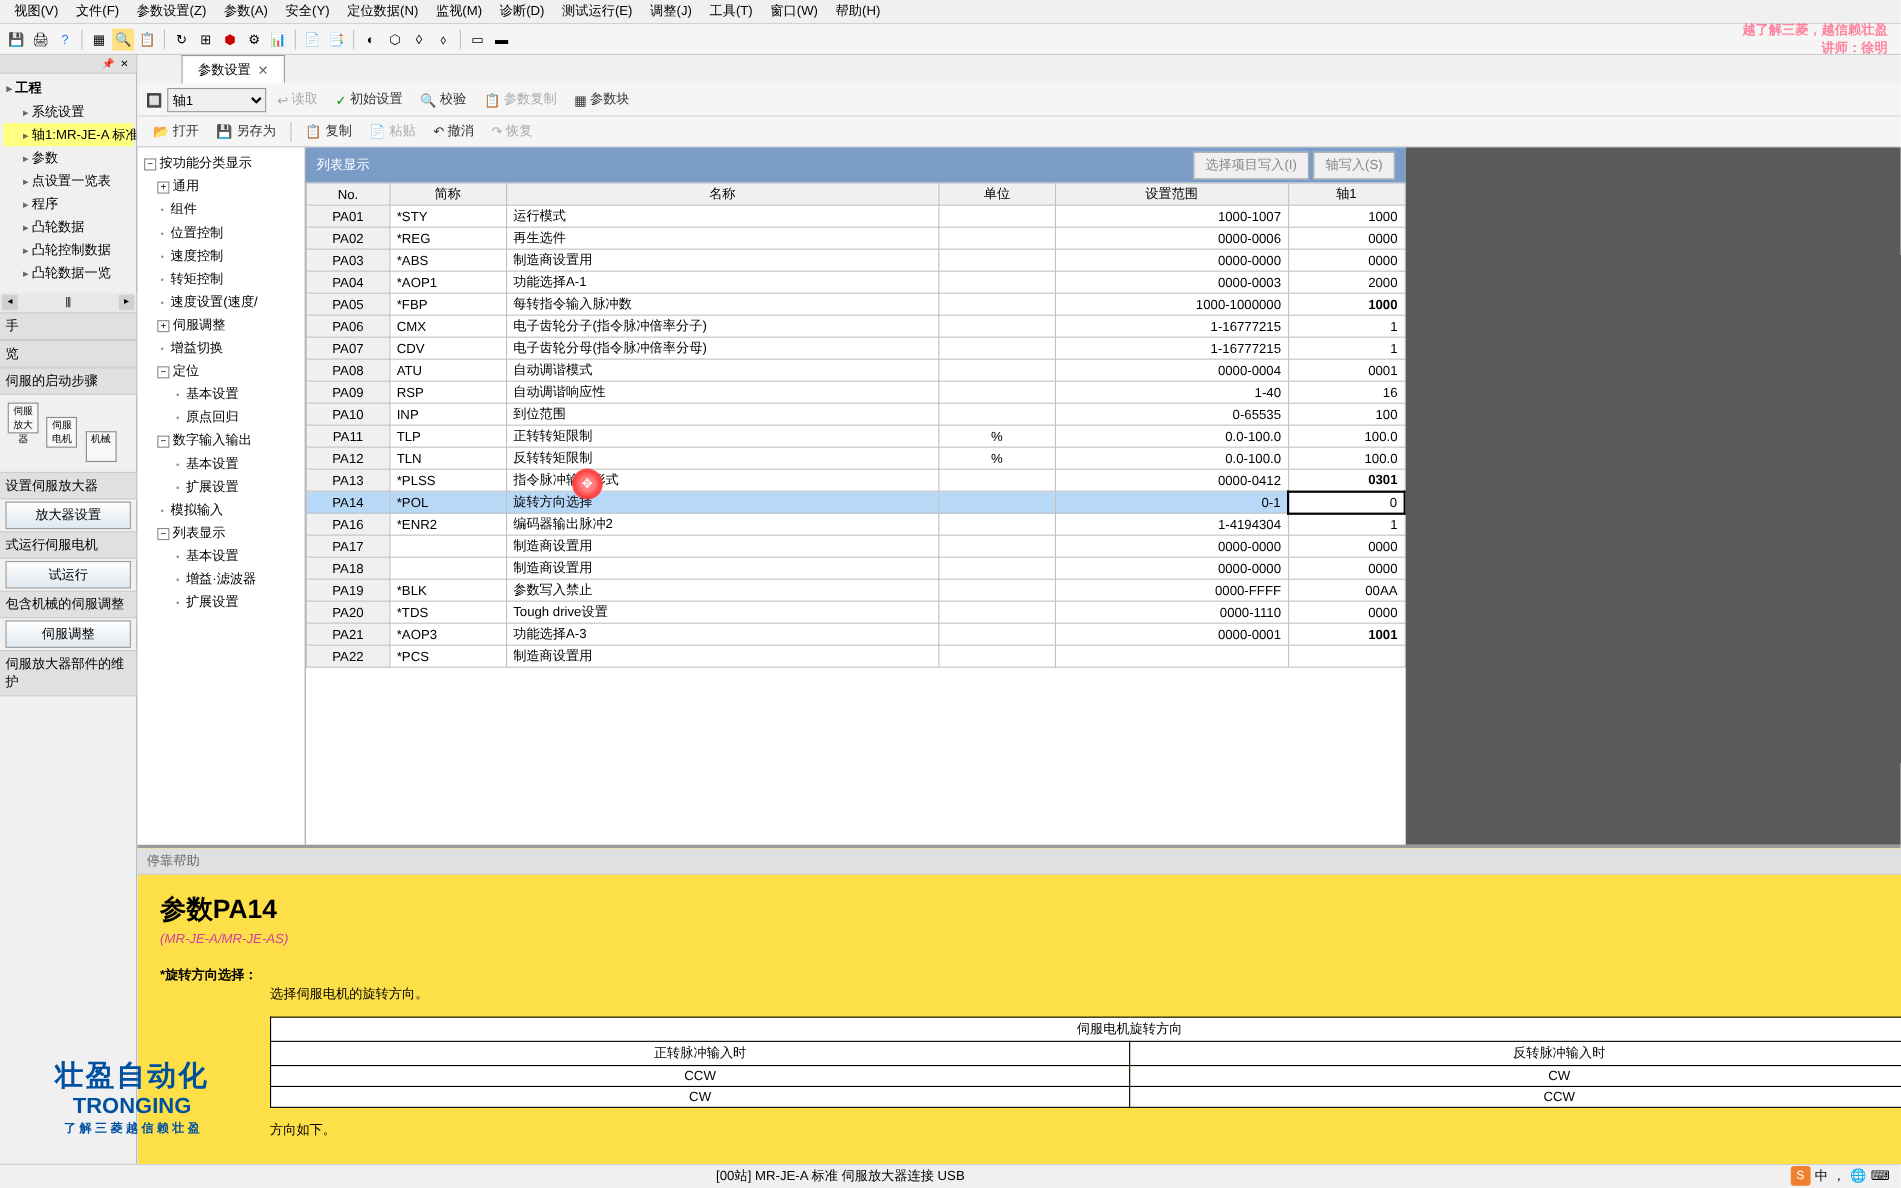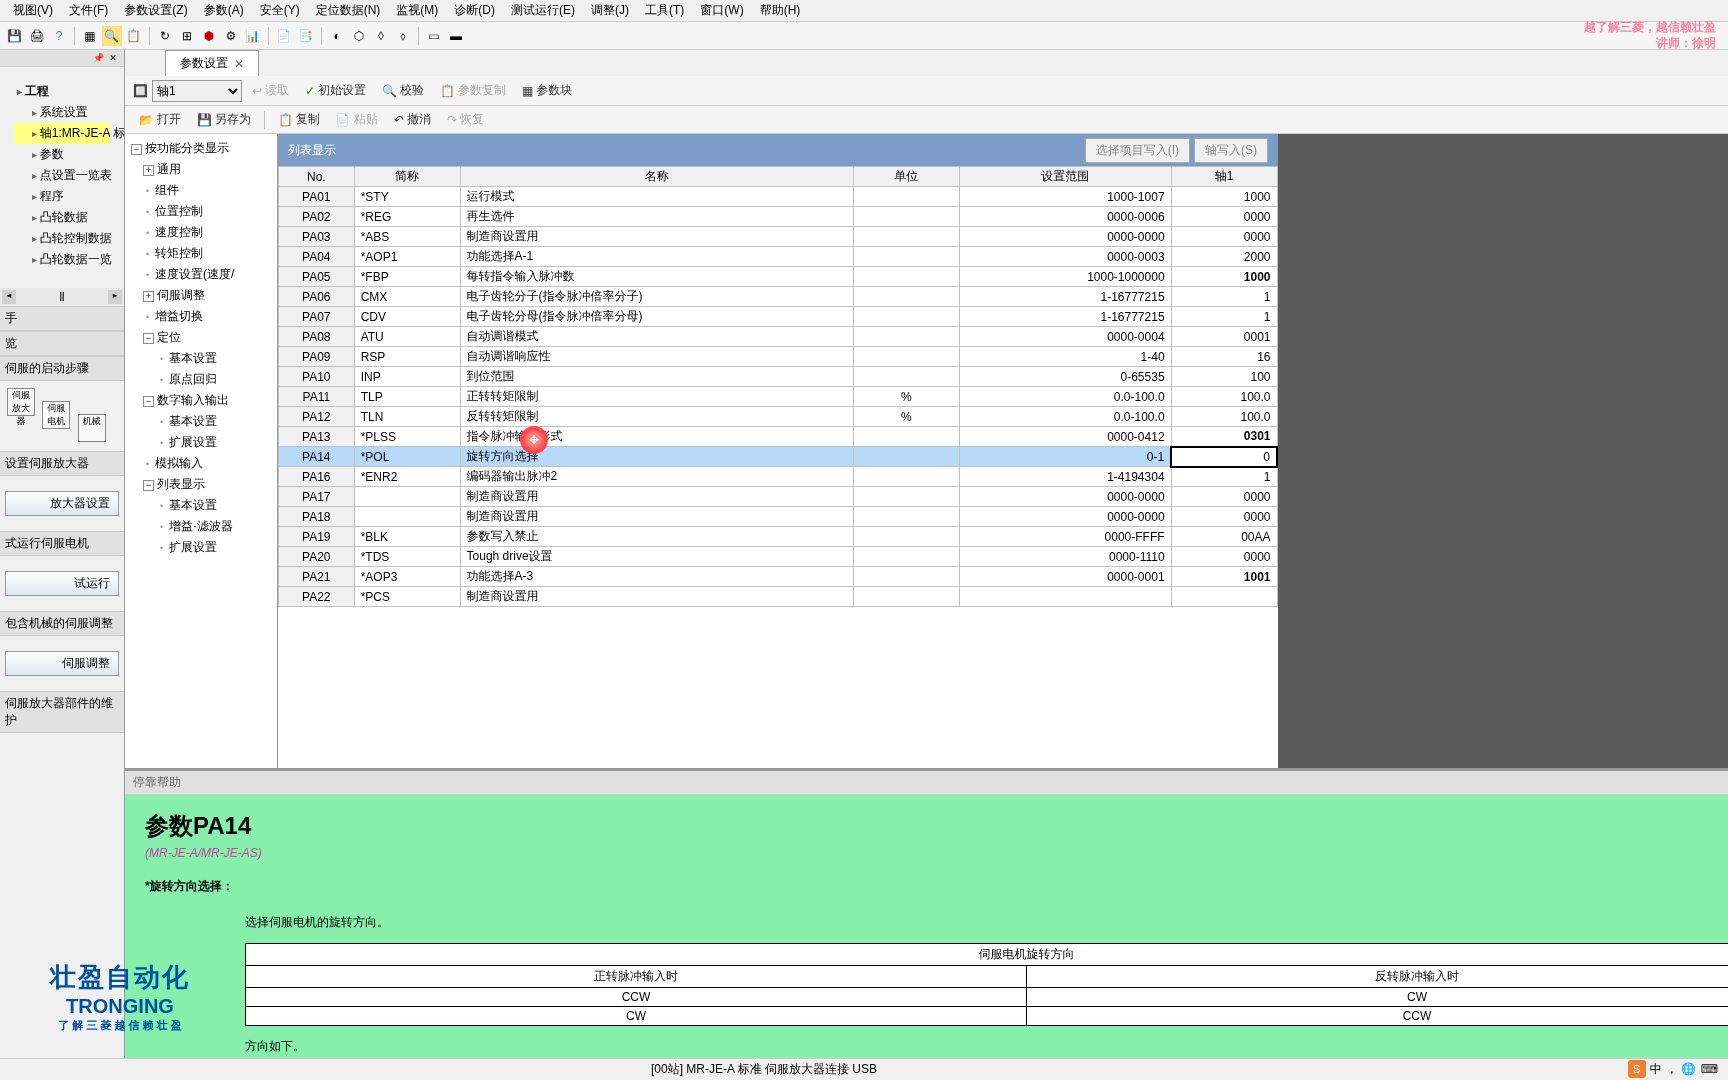--- a/index.html
+++ b/index.html
@@ -7,31 +7,31 @@
 .menubar{height:22px;background:#f0f0f0;display:flex;align-items:center;padding:0 5px;border-bottom:1px solid #ccc}
 .menubar span{padding:2px 8px;cursor:pointer}
 .toolbar1{height:28px;background:#f5f5f5;display:flex;align-items:center;padding:0 5px;border-bottom:1px solid #ccc;gap:2px}
 .tb-icon{width:20px;height:20px;display:inline-flex;align-items:center;justify-content:center;cursor:pointer;border:1px solid transparent}
 .tb-sep{width:1px;height:18px;background:#c0c0c0;margin:0 3px}
 .main-layout{display:flex;height:calc(100% - 72px)}
 .left-panel{width:125px;background:#f0f0f0;border-right:1px solid #999;display:flex;flex-direction:column}
 .panel-header{background:#e0e0e0;padding:2px 5px;font-size:11px;display:flex;justify-content:space-between;border-bottom:1px solid #ccc}
 .panel-header .btns{display:flex;gap:2px}
 .panel-header .pbtn{width:12px;height:12px;font-size:9px;cursor:pointer;text-align:center;line-height:12px}
-.tree{padding:14px;font-size:12px;overflow:hidden}
+.tree{padding:3px;font-size:12px;overflow:hidden}
 .tree-item{padding:2px 0 2px 18px;cursor:pointer;white-space:nowrap}
 .tree-item.sel{background:#ffff80}
 .tree-item::before{content:"▸ ";font-size:10px;color:#666}
 .tree-root{padding-left:3px;font-weight:bold}
 .hscroll{height:18px;background:#e8e8e8;display:flex;align-items:center;justify-content:space-between;padding:0 2px;margin-top:4px}
 .hscroll .arr{width:14px;height:14px;background:#d0d0d0;text-align:center;font-size:9px;cursor:pointer}
 .section-hdr{background:#e0e0e0;padding:3px 5px;font-size:12px;border-top:1px solid #ccc;border-bottom:1px solid #ccc}
 .servo-diagram{padding:5px;height:70px}
 .servo-box{display:inline-block;width:28px;height:28px;border:1px solid #888;background:#f8f8f8;font-size:9px;text-align:center;margin:2px}
-.btn-blue{background:linear-gradient(#fff,#e0e8f0);border:1px solid #999;padding:3px 8px;margin:15px 5px;display:block;cursor:pointer;text-align:right}
+.btn-blue{background:linear-gradient(#fff,#e0e8f0);border:1px solid #999;padding:3px 8px;margin:2px 5px;display:block;cursor:pointer;text-align:center}
 .center-area{flex:1;display:flex;flex-direction:column;background:#fff;min-width:0}
 .tab-bar{height:26px;background:#f0f0f0;display:flex;align-items:flex-end;padding-left:40px}
 .tab{background:#fff;border:1px solid #999;border-bottom:none;padding:4px 14px;font-size:12px;display:flex;align-items:center;gap:6px}
 .tab .x{cursor:pointer;color:#666}
 .center-toolbar{height:30px;background:#f5f5f5;border-bottom:1px solid #ccc;display:flex;align-items:center;padding:0 8px;gap:4px}
 .axis-select{height:22px;width:90px;border:1px solid #999}
 .ct-btn{padding:2px 6px;display:flex;align-items:center;gap:3px;cursor:pointer;color:#333}
 .ct-btn.disabled{color:#aaa}
 .center-toolbar2{height:28px;background:#f5f5f5;border-bottom:1px solid #ccc;display:flex;align-items:center;padding:0 8px;gap:4px}
 .content-split{flex:1;display:flex;min-height:0}
@@ -54,21 +54,21 @@
 td.abbr{width:70px}
 td.name{width:260px}
 td.unit{width:70px;text-align:center}
 td.range{width:140px;text-align:right}
 td.val{width:70px;text-align:right}
 td.val.bold{font-weight:bold}
 tr.selected td{background:#b8d8f8}
 tr.selected td.val{background:#fff;border:2px solid #000}
 .cursor-marker{position:absolute;left:520px;top:426px;width:28px;height:28px;border-radius:50%;background:radial-gradient(circle,#ff8080 30%,#ff4040 60%,rgba(255,0,0,0.3) 100%);display:flex;align-items:center;justify-content:center;z-index:100}
 .cursor-marker::after{content:"✥";color:#fff;font-size:12px}
-.help-panel{height:290px;border-top:3px solid #999;background:#86efac;overflow:auto}
+.help-panel{height:290px;border-top:3px solid #999;background:#fde047;overflow:auto}
 .help-hdr{background:#e0e0e0;padding:3px 8px;font-size:12px;border-bottom:1px solid #ccc;color:#666}
 .help-body{padding:15px 20px}
 .help-title{font-size:24px;font-weight:bold;margin-bottom:4px}
 .help-sub{color:#d040a0;font-size:12px;font-style:italic}
 .help-sec{margin-top:18px}
 .help-sec b{font-weight:bold}
 .dir-table{margin-top:12px;margin-left:100px;border-collapse:collapse}
 .dir-table th,.dir-table td{border:1px solid #000;padding:2px 30px;text-align:center;background:#fff}
 .status-bar{position:absolute;bottom:0;left:0;right:0;height:22px;background:#f0f0f0;border-top:1px solid #ccc;display:flex;align-items:center;padding:0 10px;font-size:11px;justify-content:space-between}
 .ime-ind{position:absolute;right:10px;bottom:2px;display:flex;gap:4px;align-items:center}
@@ -452,21 +452,21 @@
       <div class="right-fill"></div>
     </div>
 
     <div class="help-panel">
       <div class="help-hdr">停靠帮助</div>
       <div class="help-body">
         <div class="help-title">参数PA14</div>
         <div class="help-sub">(MR-JE-A/MR-JE-AS)</div>
         <div class="help-sec">
           <b>*旋转方向选择：</b>
-          <div style="margin-top:19px;margin-left:100px">选择伺服电机的旋转方向。</div>
+          <div style="margin-top:0;margin-left:100px">选择伺服电机的旋转方向。</div>
           <table class="dir-table">
             <tbody>
                 <tr>
                   <th colspan="2">伺服电机旋转方向</th>
                 </tr>
             <tr>
                   <th>正转脉冲输入时</th>
                   <th>反转脉冲输入时</th>
                 </tr>
             <tr>

